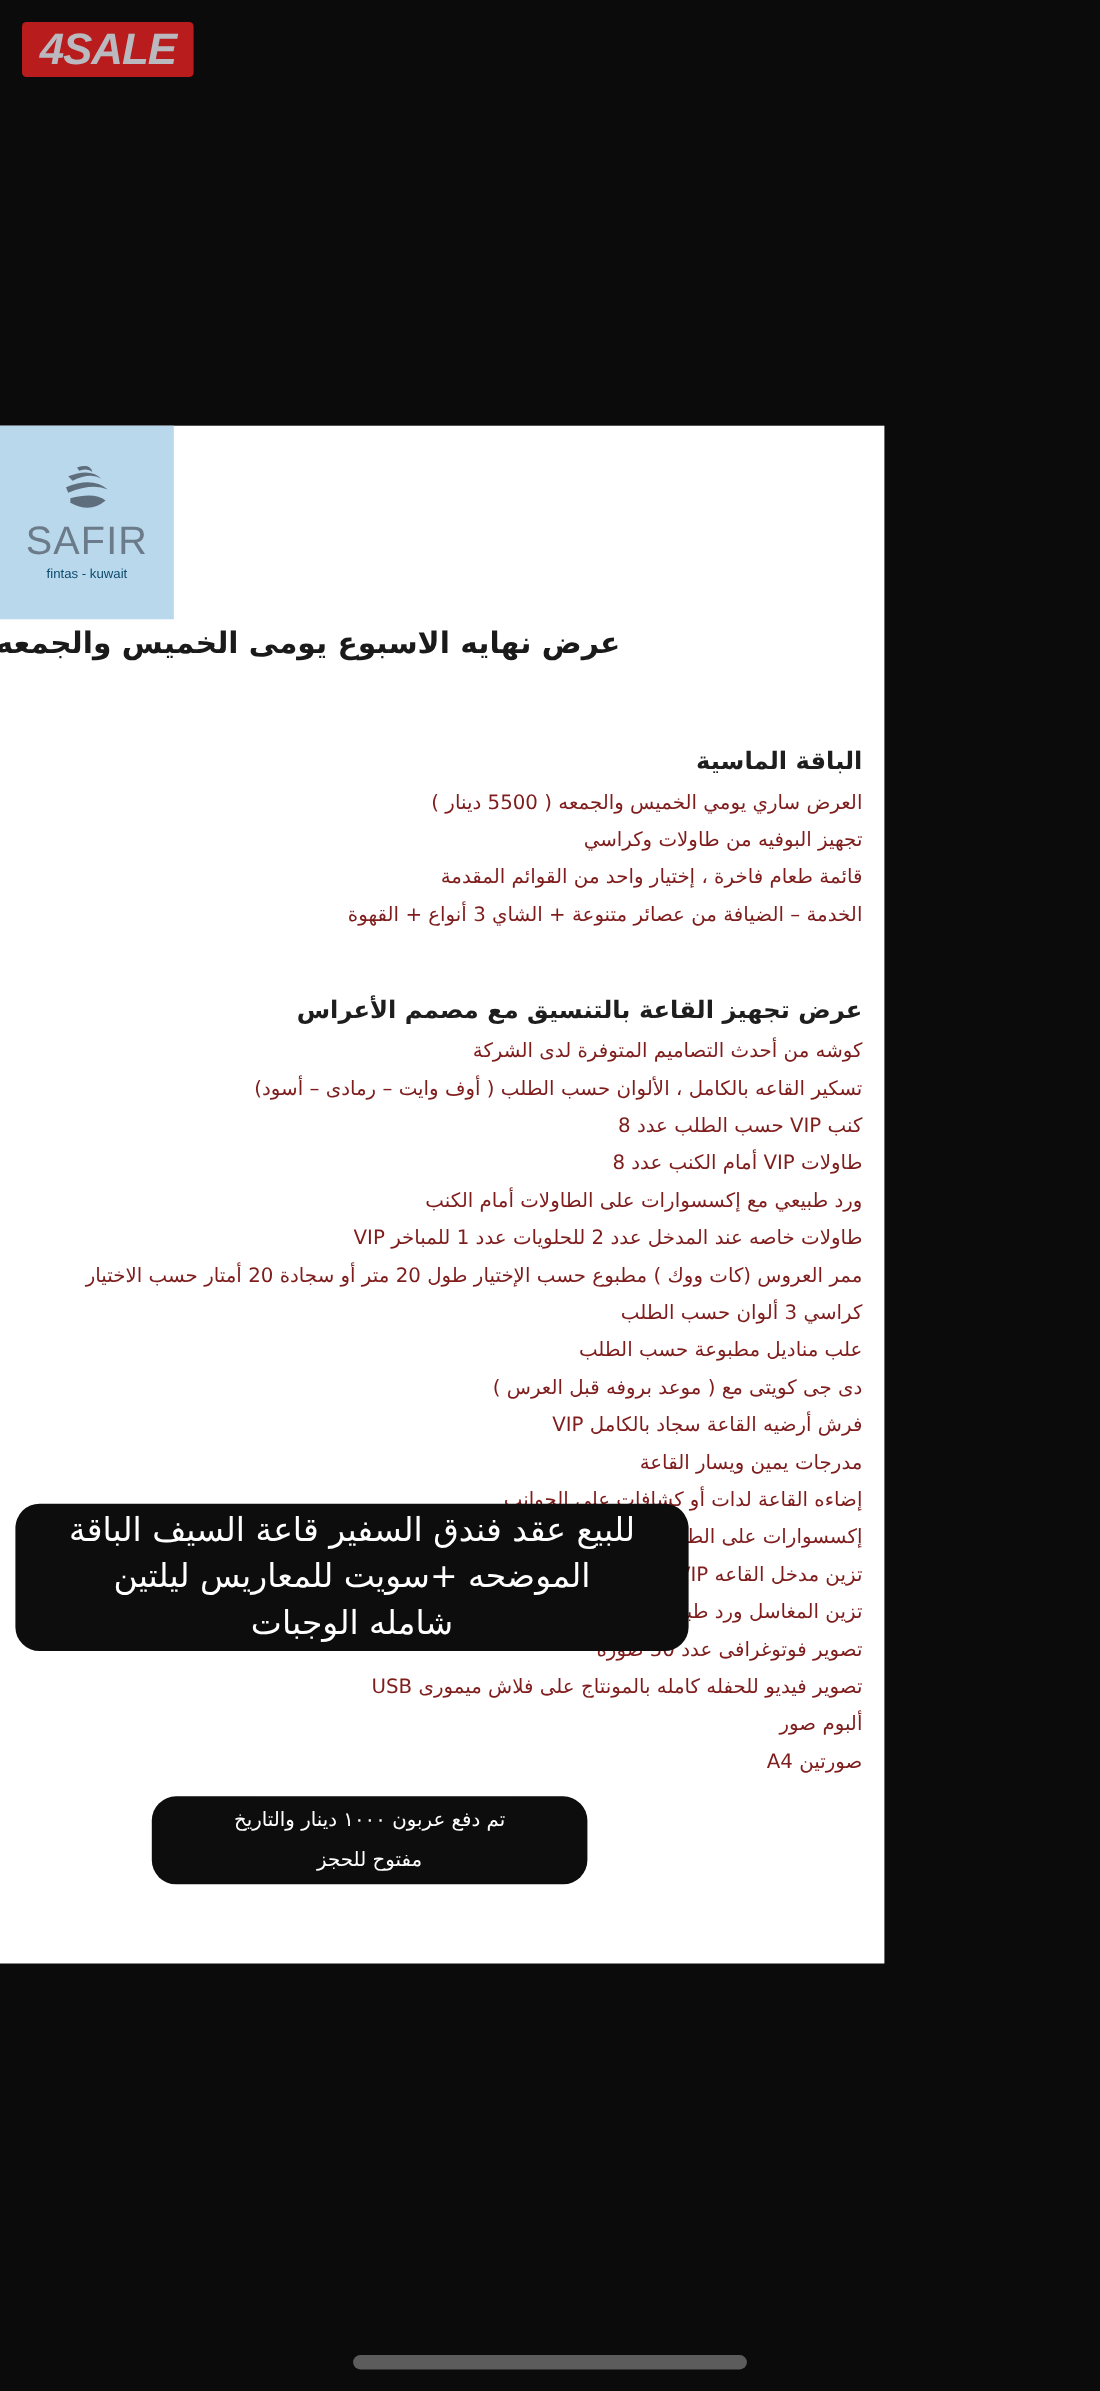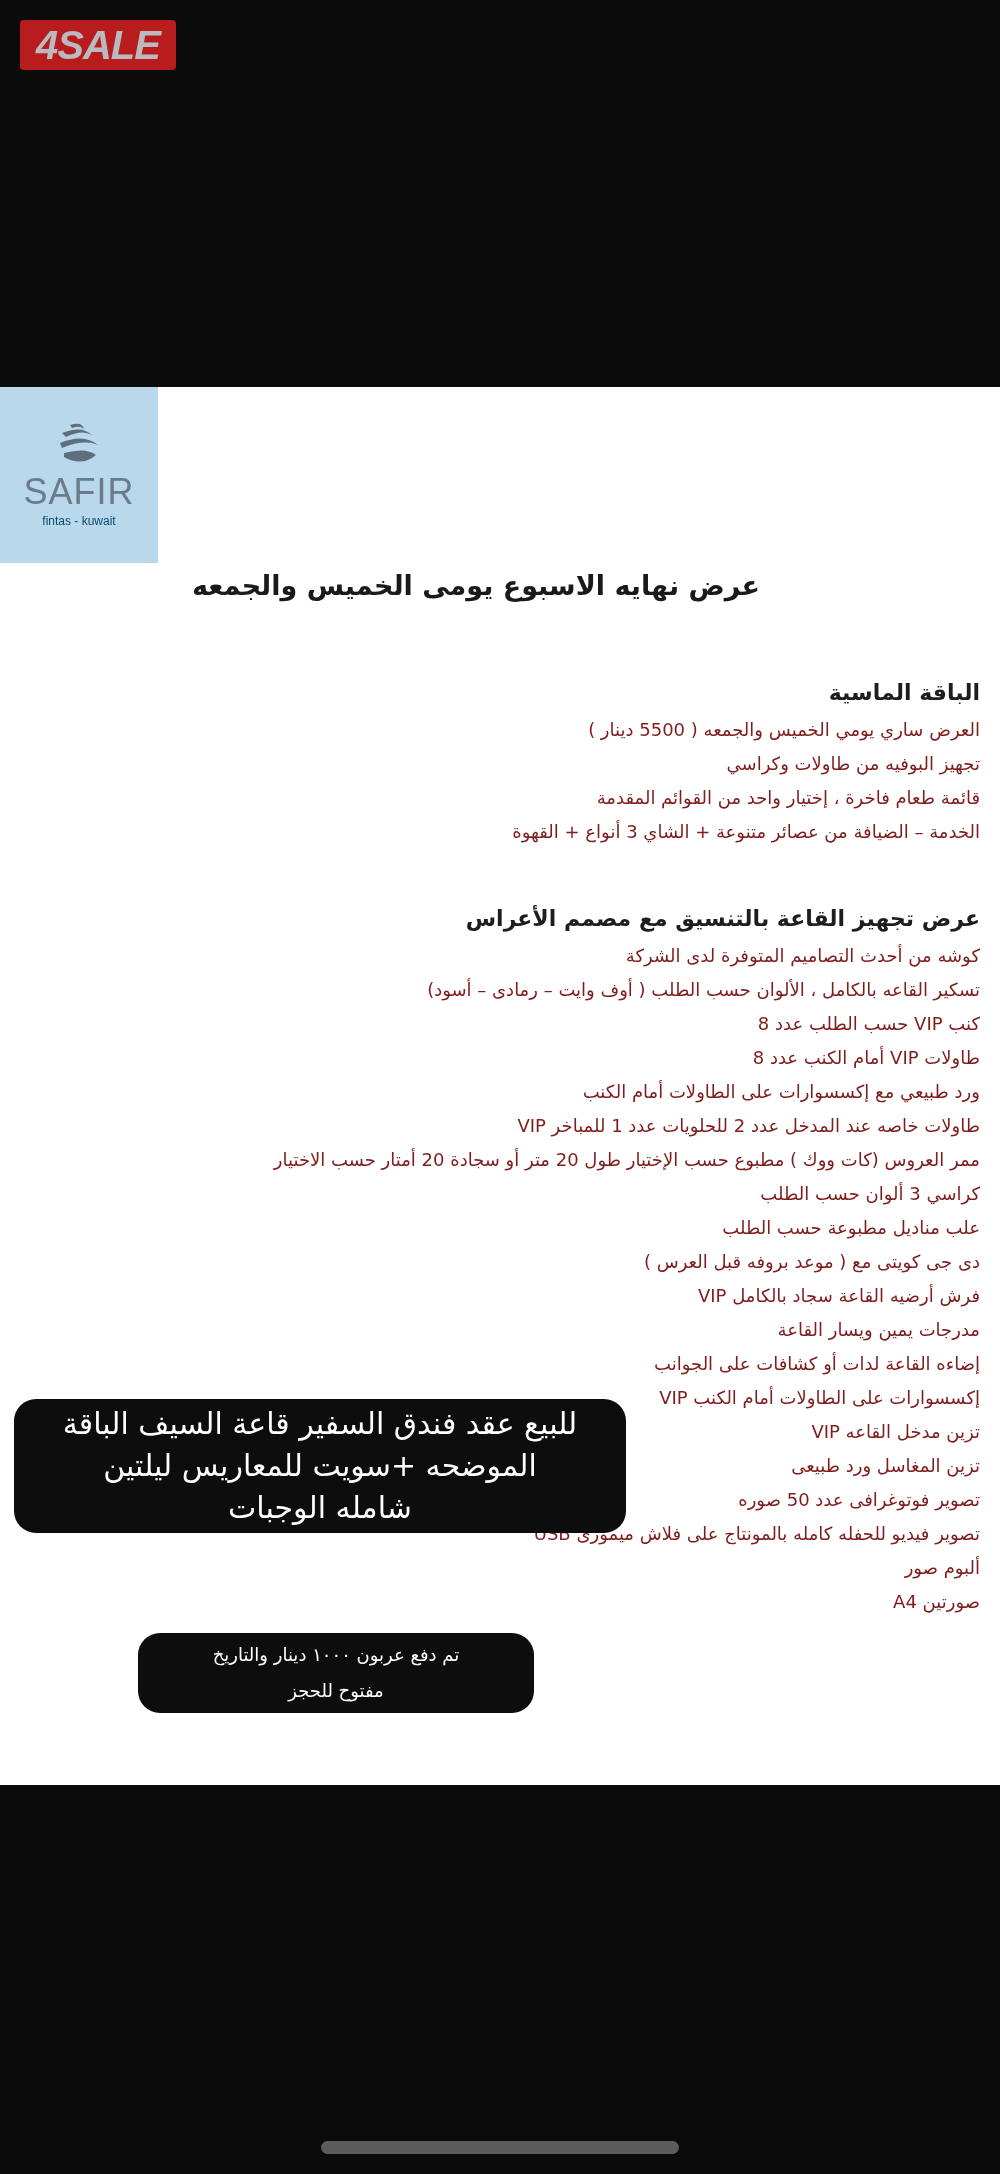--- a/index.html
+++ b/index.html
@@ -16,21 +16,21 @@
       background: #b91c1c;
       border-radius: 4px;
       display: flex; align-items: center; justify-content: center;
       color: #b9b9bf;
       font-family: "Liberation Sans", sans-serif;
       font-weight: bold; font-style: italic;
       font-size: 40px; letter-spacing: -1px;
     }
     .doc {
       position: absolute; left: 0; top: 387px;
-      width: 1000px; height: 1398px;
+      width: 804px; height: 1398px;
       background: #ffffff;
     }
     .logo-box {
       position: absolute; left: 0; top: 0;
       width: 158px; height: 176px;
       background: #b9d8ec;
     }
     .logo-mark { position: absolute; left: 52px; top: 32px; width: 52px; height: 50px; }
     .logo-name {
       position: absolute; left: 0; width: 158px; top: 84px;
@@ -121,21 +121,21 @@
     <div class="line">إضاءه القاعة لدات أو كشافات على الجوانب</div>
     <div class="line">إكسسوارات على الطاولات أمام الكنب VIP</div>
     <div class="line">تزين مدخل القاعه VIP</div>
     <div class="line">تزين المغاسل ورد طبيعى</div>
     <div class="line">تصوير فوتوغرافى عدد 50 صوره</div>
     <div class="line">تصوير فيديو للحفله كامله بالمونتاج على فلاش ميمورى USB</div>
     <div class="line">ألبوم صور</div>
     <div class="line">صورتين A4</div>
   </div>
 
-  <div class="overlay rtl" style="left:14px; top:1012px; width:576px;">
+  <div class="overlay rtl" style="left:14px; top:980px; width:576px;">
     <div>للبيع عقد فندق السفير قاعة السيف الباقة</div>
     <div>الموضحه +سويت للمعاريس ليلتين</div>
     <div>شامله الوجبات</div>
   </div>
 
   <div class="overlay rtl" style="left:138px; top:1246px; width:360px; font-size:18px; line-height:36px;">
     <div>تم دفع عربون ١٠٠٠ دينار والتاريخ</div>
     <div>مفتوح للحجز</div>
   </div>
 </div>

